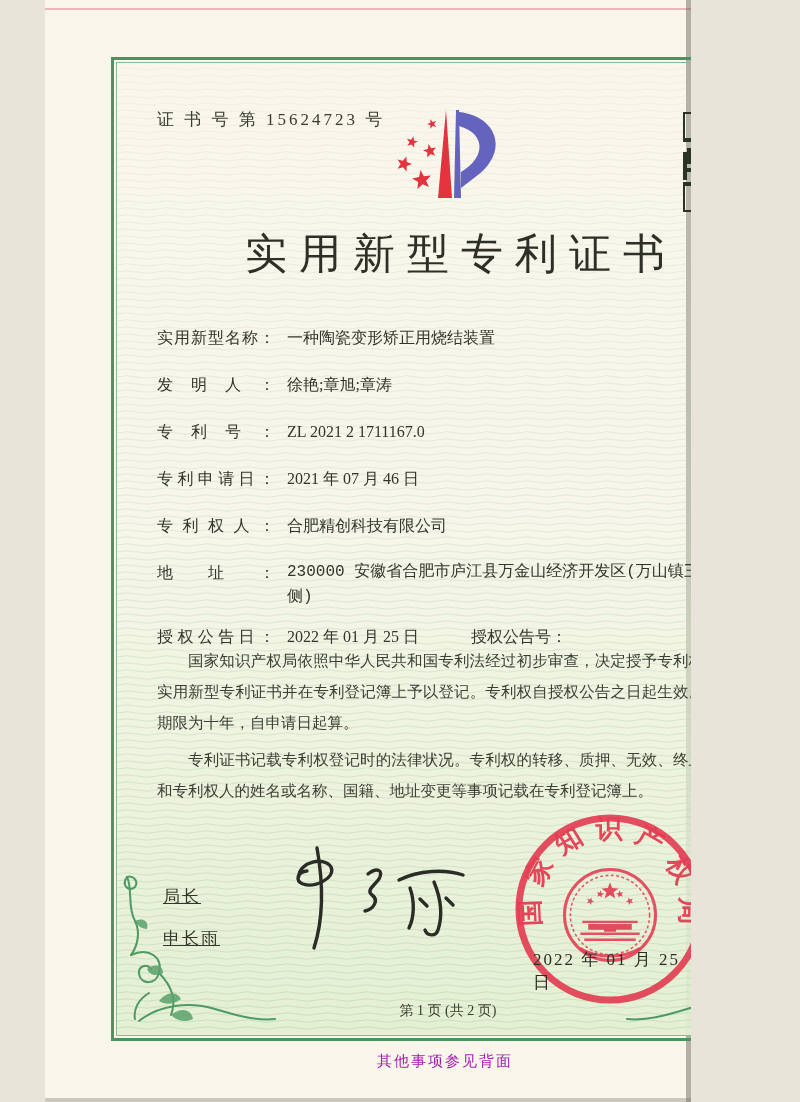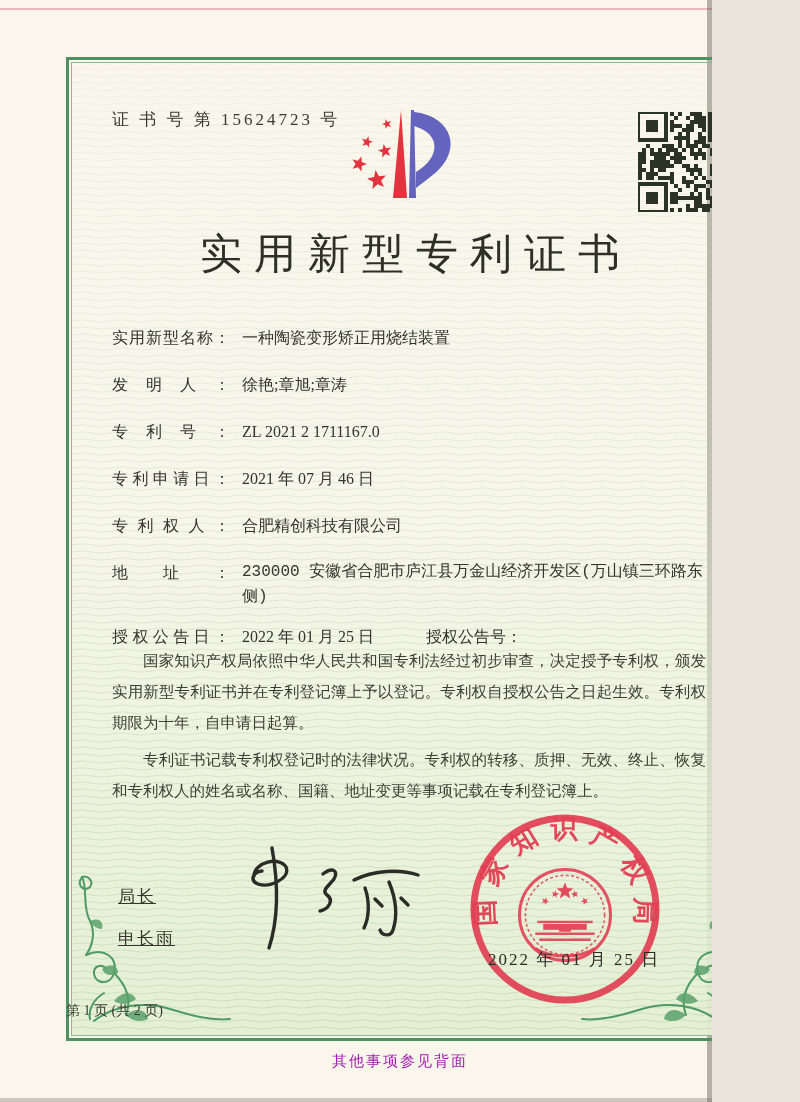--- a/index.html
+++ b/index.html
@@ -1,17 +1,17 @@
 <!DOCTYPE html>
 <html><head>
 <meta charset="utf-8">
 <style>
   html,body{margin:0;padding:0;background:#e8e4da;}
-  .page{position:relative;width:712px;height:1102px;background:#faf6ec;overflow:hidden;
-        font-family:"Liberation Serif","DejaVu Serif",serif;color:#33352c;}
+  .page{position:relative;width:646px;height:1102px;background:#faf6ec;overflow:hidden;
+        font-family:"Liberation Serif","DejaVu Serif",serif;color:#33352c;margin-left:45px;}
   
   .scan-top-line{position:absolute;left:0;top:8px;width:100%;height:2px;background:rgba(226,130,148,.55);}
   .scan-right-edge{position:absolute;right:0;top:0;width:5px;height:100%;background:rgba(95,90,80,.45);}
   .scan-bottom-edge{position:absolute;left:0;bottom:0;width:100%;height:4px;background:rgba(120,115,105,.35);}
 
   
   .frame{position:absolute;left:66px;top:57px;width:674px;height:978px;border:3px solid #4f9160;}
   .frame-inner{position:absolute;inset:2px;border:1px solid #8cb894;pointer-events:none;}
   .interior{position:absolute;inset:3px;overflow:hidden;
             background:linear-gradient(180deg,rgba(247,245,236,0) 0%,rgba(240,246,229,.25) 45%,rgba(231,241,216,.8) 80%,rgba(227,239,210,.95) 100%);}
@@ -39,21 +39,21 @@
               color:#3c3e33;text-align:justify;}
   .paragraphs p{margin:0 0 6px 0;text-indent:2em;}
 
   .officials{position:absolute;left:118px;top:876px;font-size:17px;line-height:42px;letter-spacing:2px;color:#34362c;text-decoration:underline;}
   .signature{position:absolute;left:228px;top:842px;width:210px;height:115px;}
 
   .seal{position:absolute;left:466px;top:810px;width:198px;height:198px;}
   .seal-date{position:absolute;left:488px;top:948px;font-size:17px;letter-spacing:2px;color:#2c2d27;
              font-family:"Liberation Serif","DejaVu Serif",serif;}
 
-  .page-info{position:absolute;left:66px;top:1002px;width:674px;font-size:14px;color:#3a3c32;}
+  .page-info{position:absolute;left:66px;top:1002px;width:674px;text-align:center;font-size:14px;color:#3a3c32;}
   .back-note{position:absolute;left:0;top:1052px;width:800px;text-align:center;font-size:15px;color:#a21caf;letter-spacing:2px;}
 </style>
 </head>
 <body>
 
 <div class="page">
 
   <div class="scan-top-line"></div>
   <div class="scan-right-edge"></div>
   <div class="scan-bottom-edge"></div>

